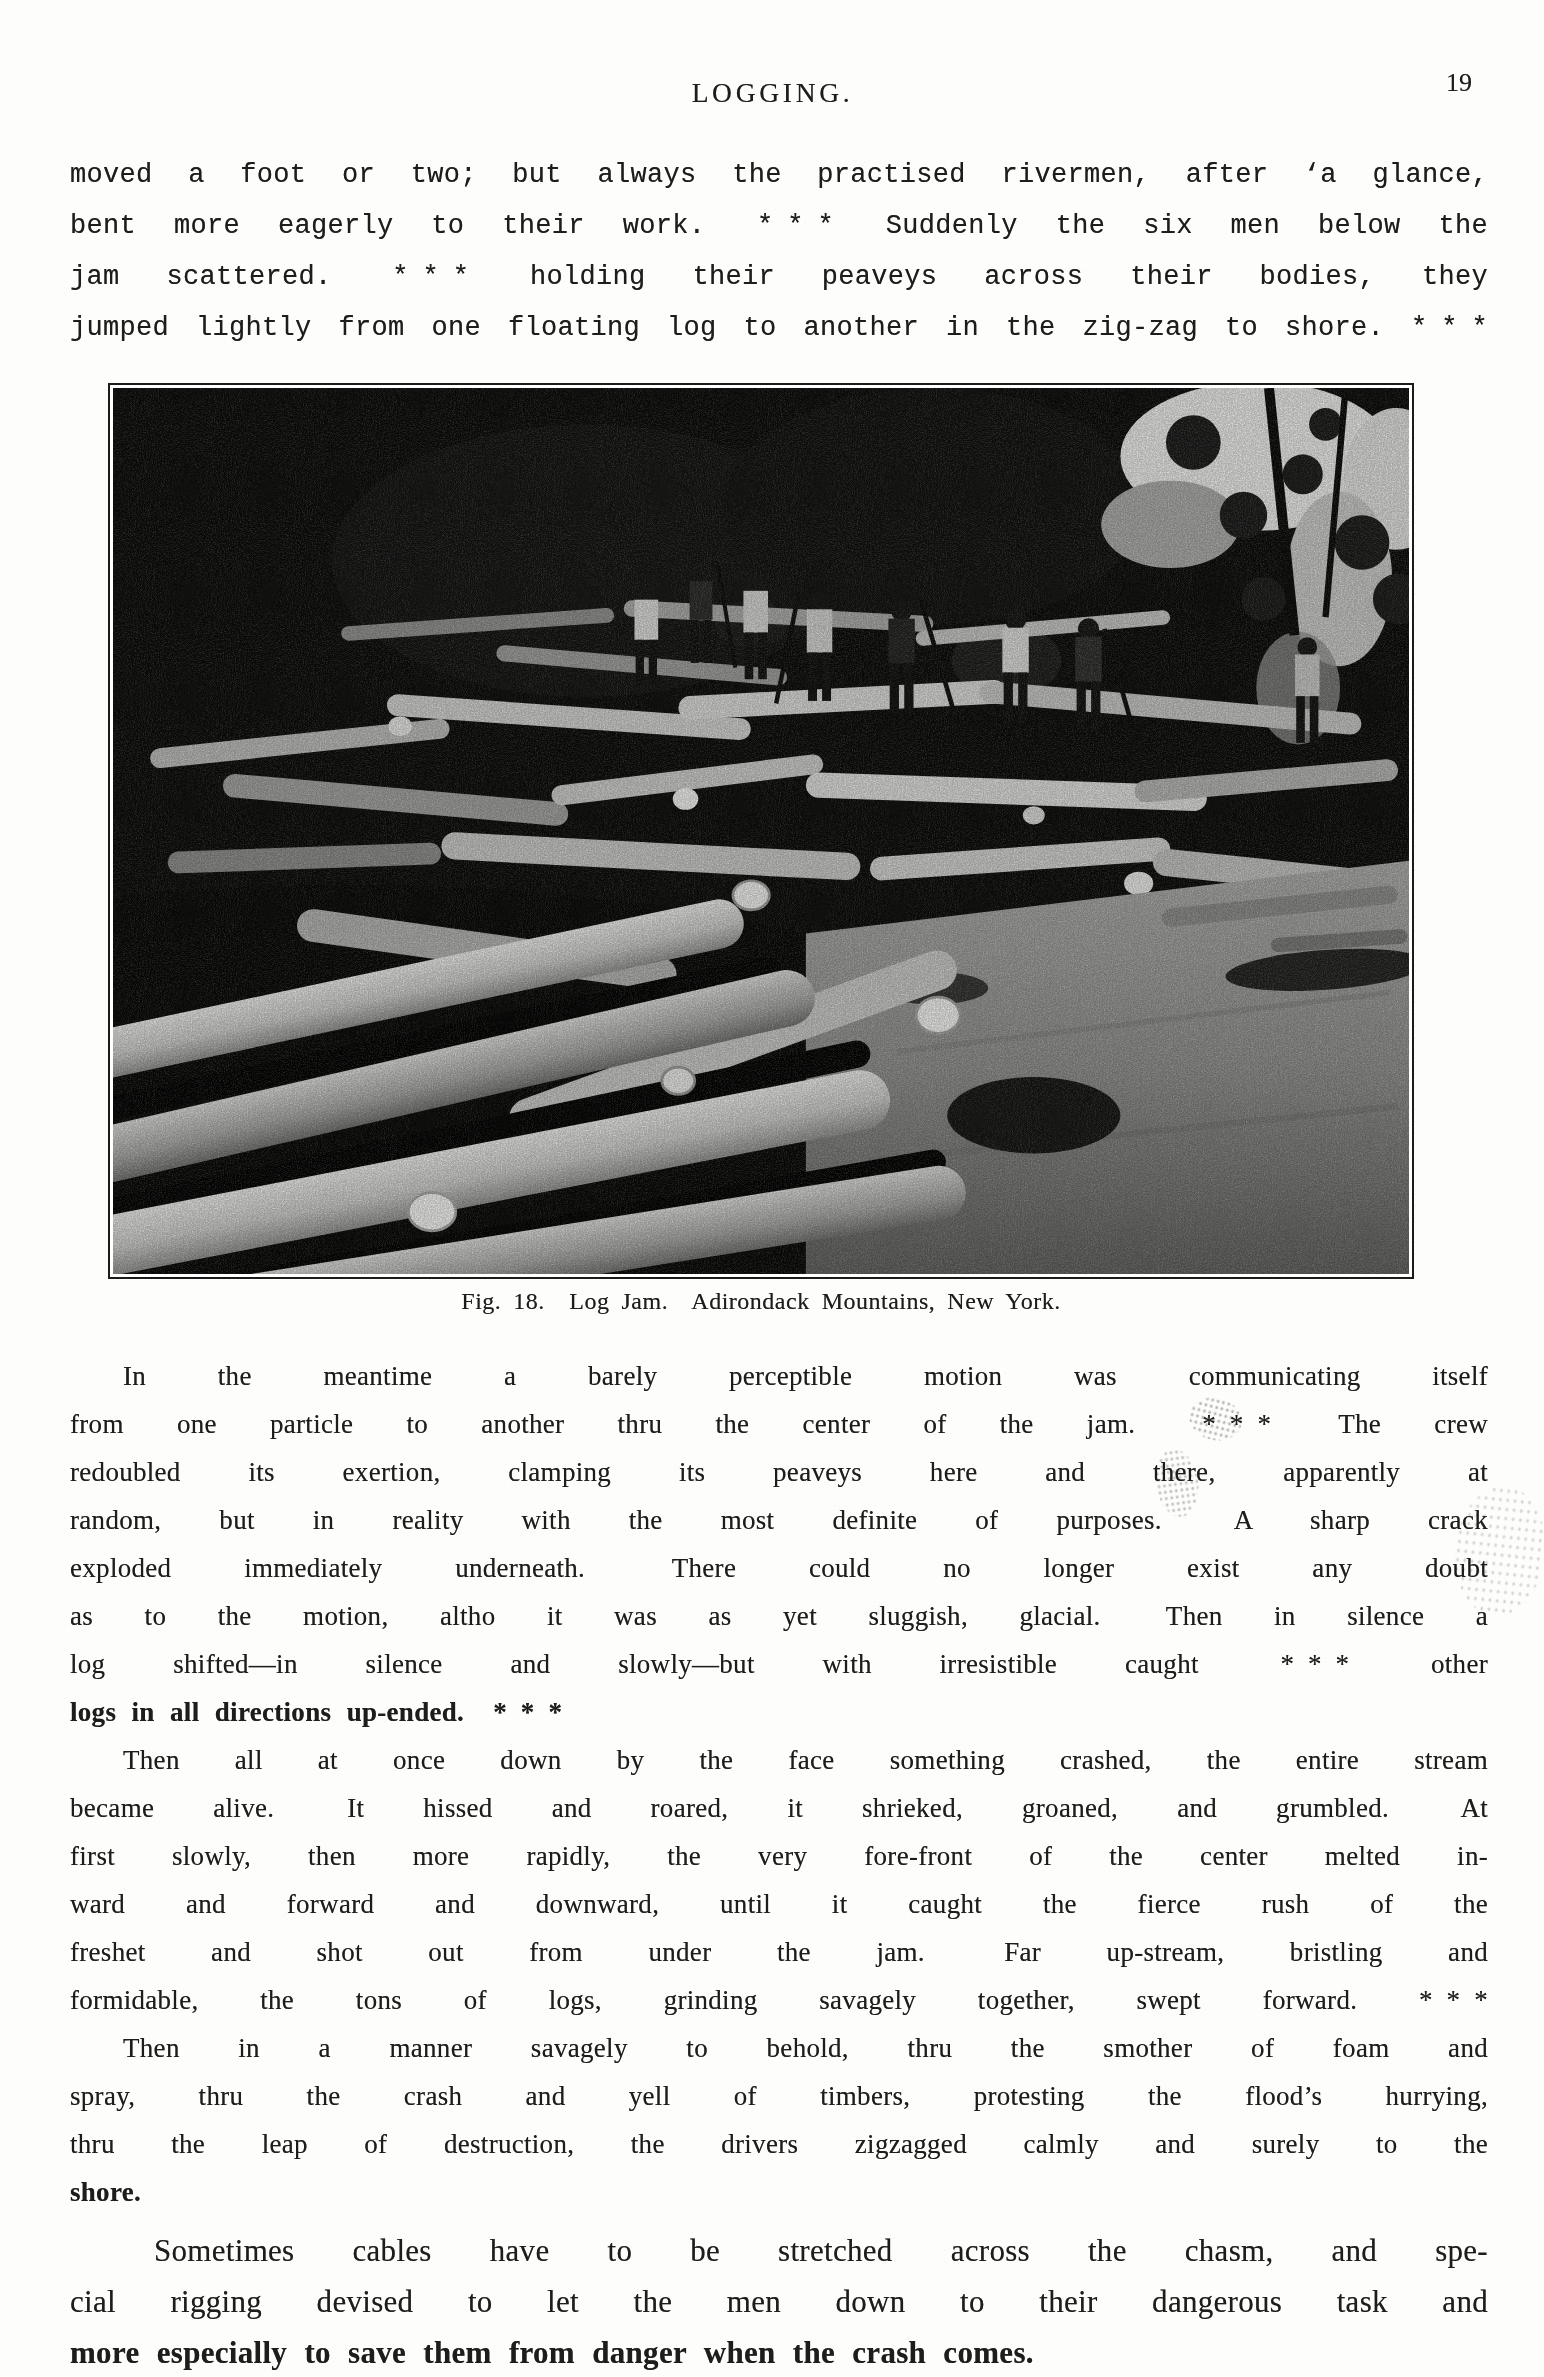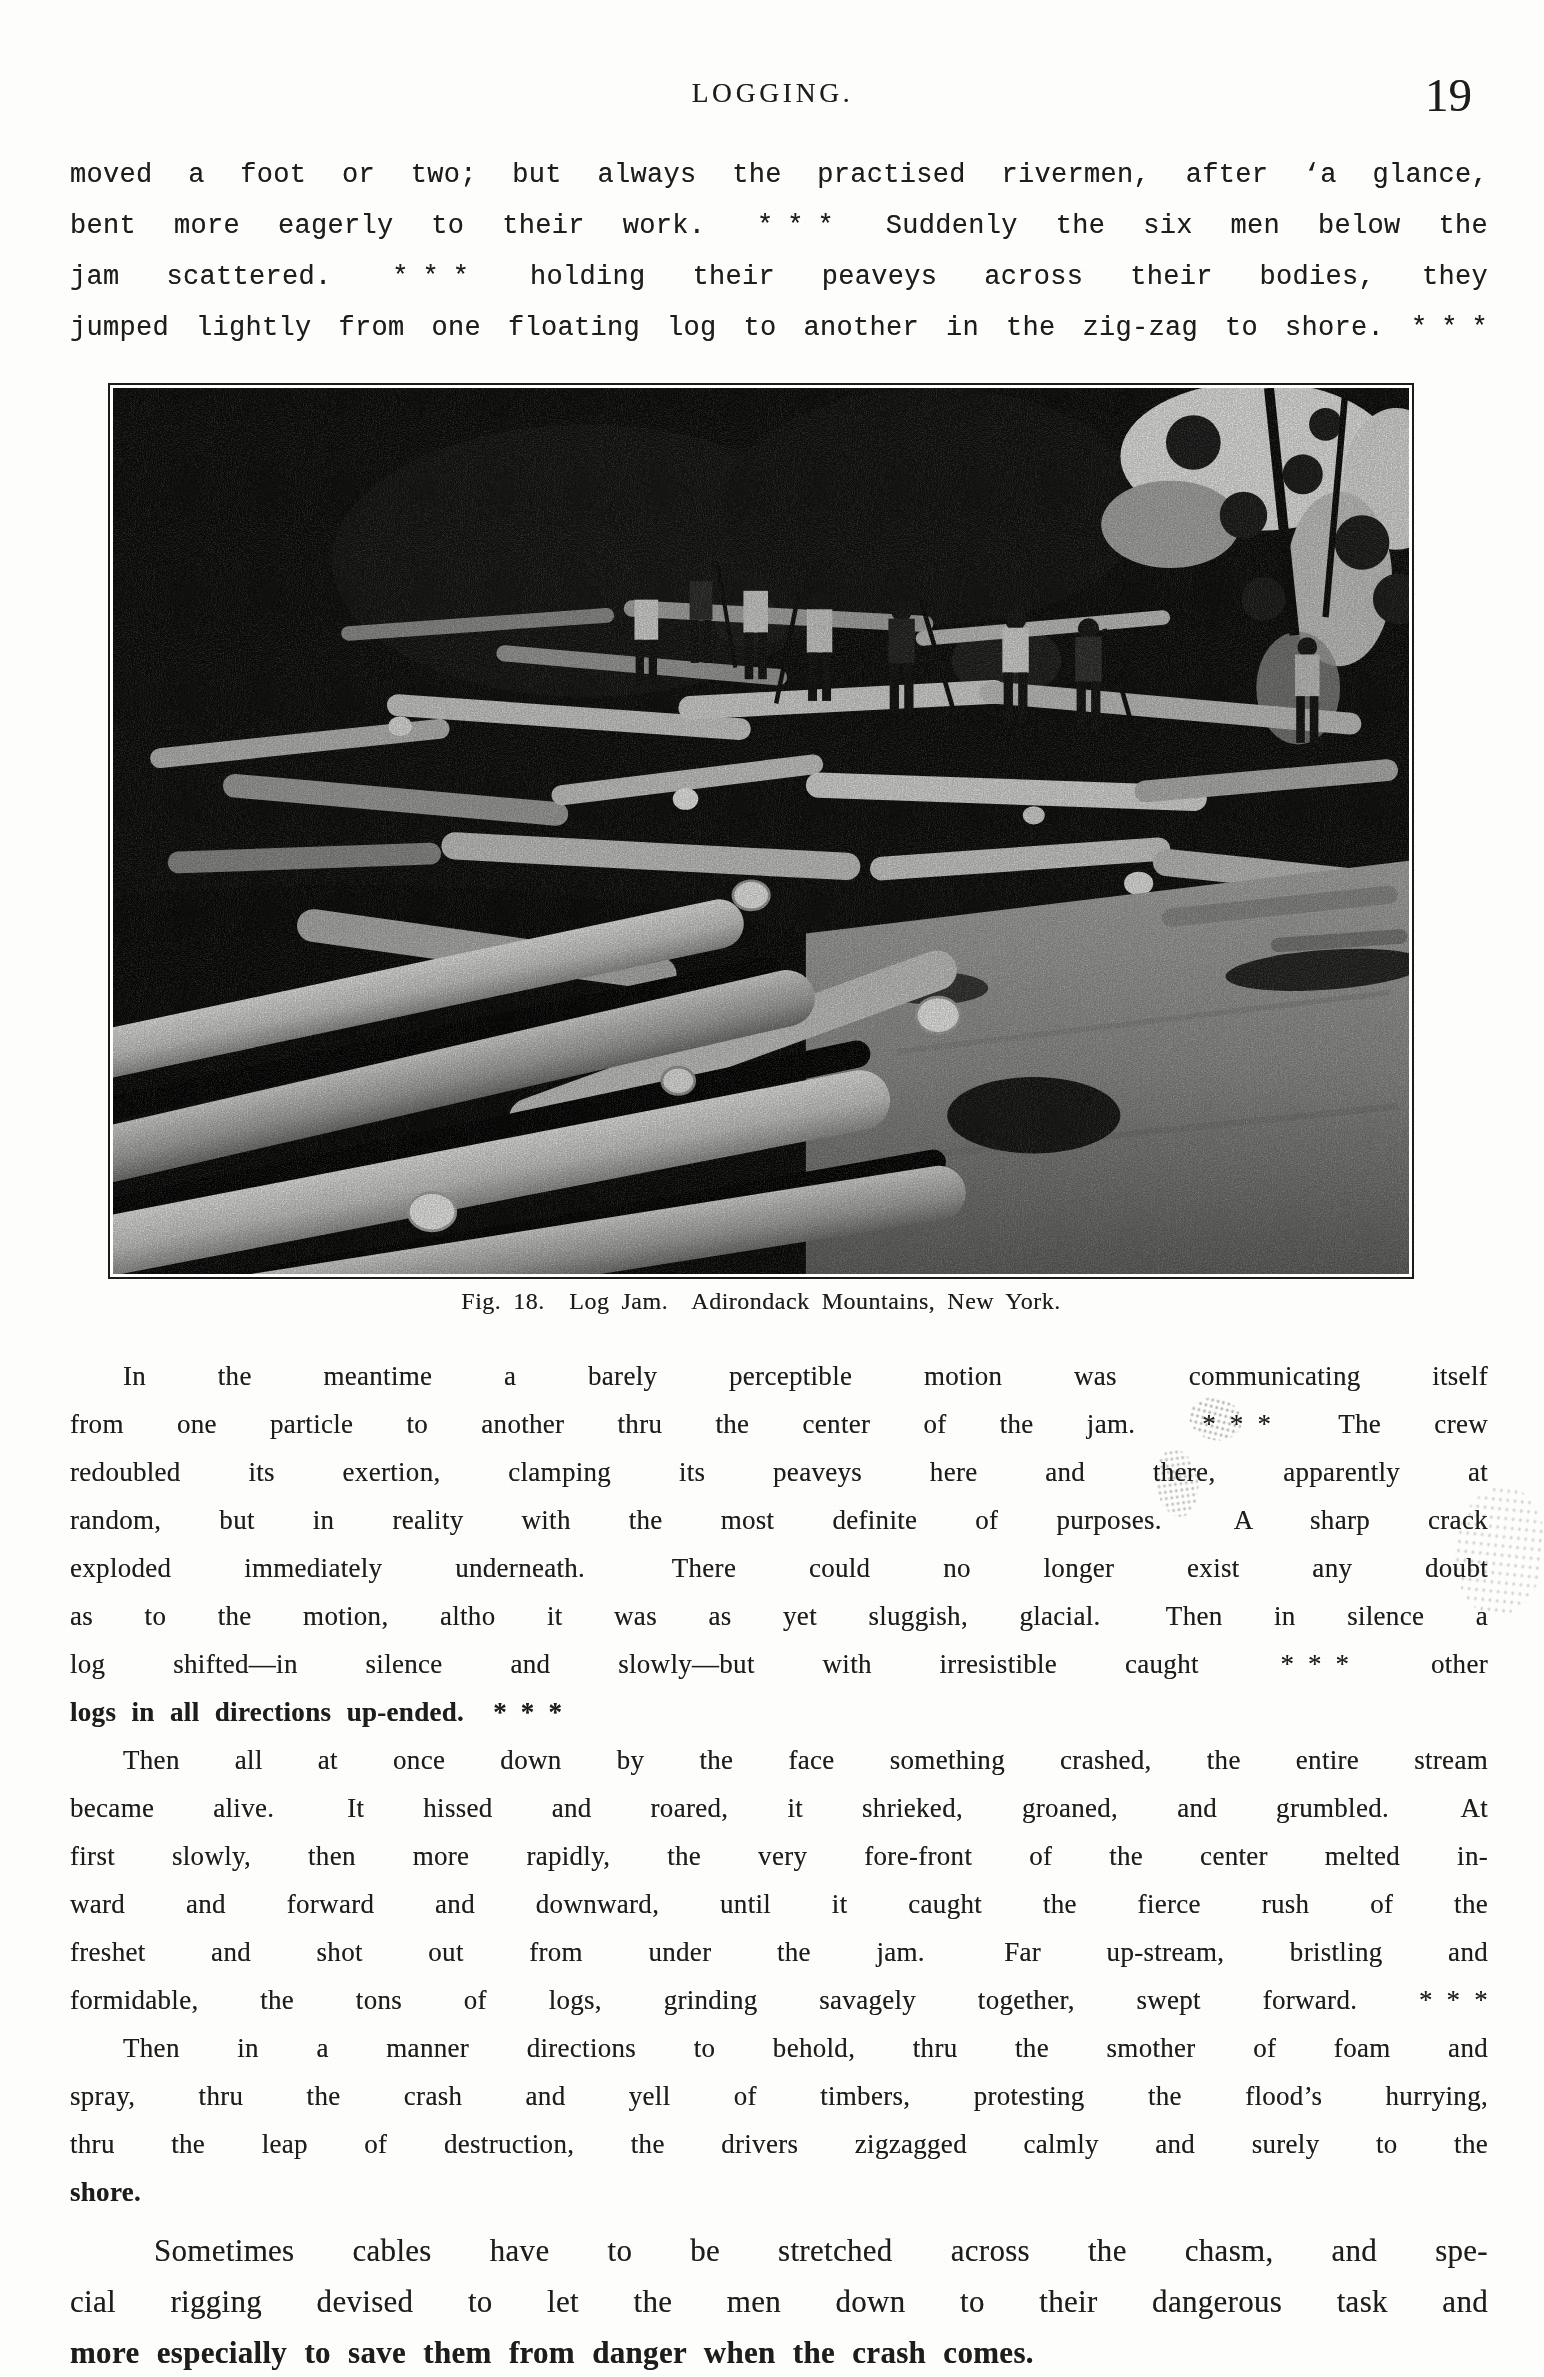--- a/index.html
+++ b/index.html
@@ -10,21 +10,21 @@
   }
   .page::after{
     content:"";position:absolute;inset:0;pointer-events:none;opacity:.18;
     background-image:radial-gradient(rgba(0,0,0,.06) 0.9px,transparent 1.4px);
     background-size:10px 12px;
   }
   .running-head{
     position:absolute;top:77px;left:0;width:100%;text-align:center;
     font-size:27.5px;letter-spacing:3.7px;
   }
-  .page-number{position:absolute;top:68px;right:73px;font-size:47px;}
+  .page-number{position:absolute;top:68px;right:73px;font-size:26px;}
   .intro{position:absolute;top:150px;left:70px;width:1418px;font-family:Liberation Mono, monospace;}
   .ln{
     height:51px;line-height:51px;font-size:27px;letter-spacing:0.3px;
     word-spacing:6.4px;overflow:hidden;
   }
   .jl{text-align:justify;text-align-last:justify;}
   .ll{text-align:left;word-spacing:8.3px;font-weight:bold;}
   .ind{text-indent:53px;}
   .photo-frame{
     position:absolute;left:108px;top:383px;width:1306px;height:896px;
@@ -243,21 +243,21 @@
     </div>
     <div class="para">
       <div class="ln jl ind">Then all at once down by the face something crashed, the entire stream</div>
       <div class="ln jl">became alive.  It hissed and roared, it shrieked, groaned, and grumbled.  At</div>
       <div class="ln jl">first slowly, then more rapidly, the very fore-front of the center melted in-</div>
       <div class="ln jl">ward and forward and downward, until it caught the fierce rush of the</div>
       <div class="ln jl">freshet and shot out from under the jam.  Far up-stream, bristling and</div>
       <div class="ln jl">formidable, the tons of logs, grinding savagely together, swept forward. * * *</div>
     </div>
     <div class="para">
-      <div class="ln jl ind">Then in a manner directions to behold, thru the smother of foam and</div>
+      <div class="ln jl ind">Then in a manner savagely to behold, thru the smother of foam and</div>
       <div class="ln jl">spray, thru the crash and yell of timbers, protesting the flood’s hurrying,</div>
       <div class="ln jl">thru the leap of destruction, the drivers zigzagged calmly and surely to the</div>
       <div class="ln ll">shore.</div>
     </div>
     <div class="para closing">
       <div class="ln jl ind">Sometimes cables have to be stretched across the chasm, and spe-</div>
       <div class="ln jl">cial rigging devised to let the men down to their dangerous task and</div>
       <div class="ln ll">more especially to save them from danger when the crash comes.</div>
     </div>
   </section>

